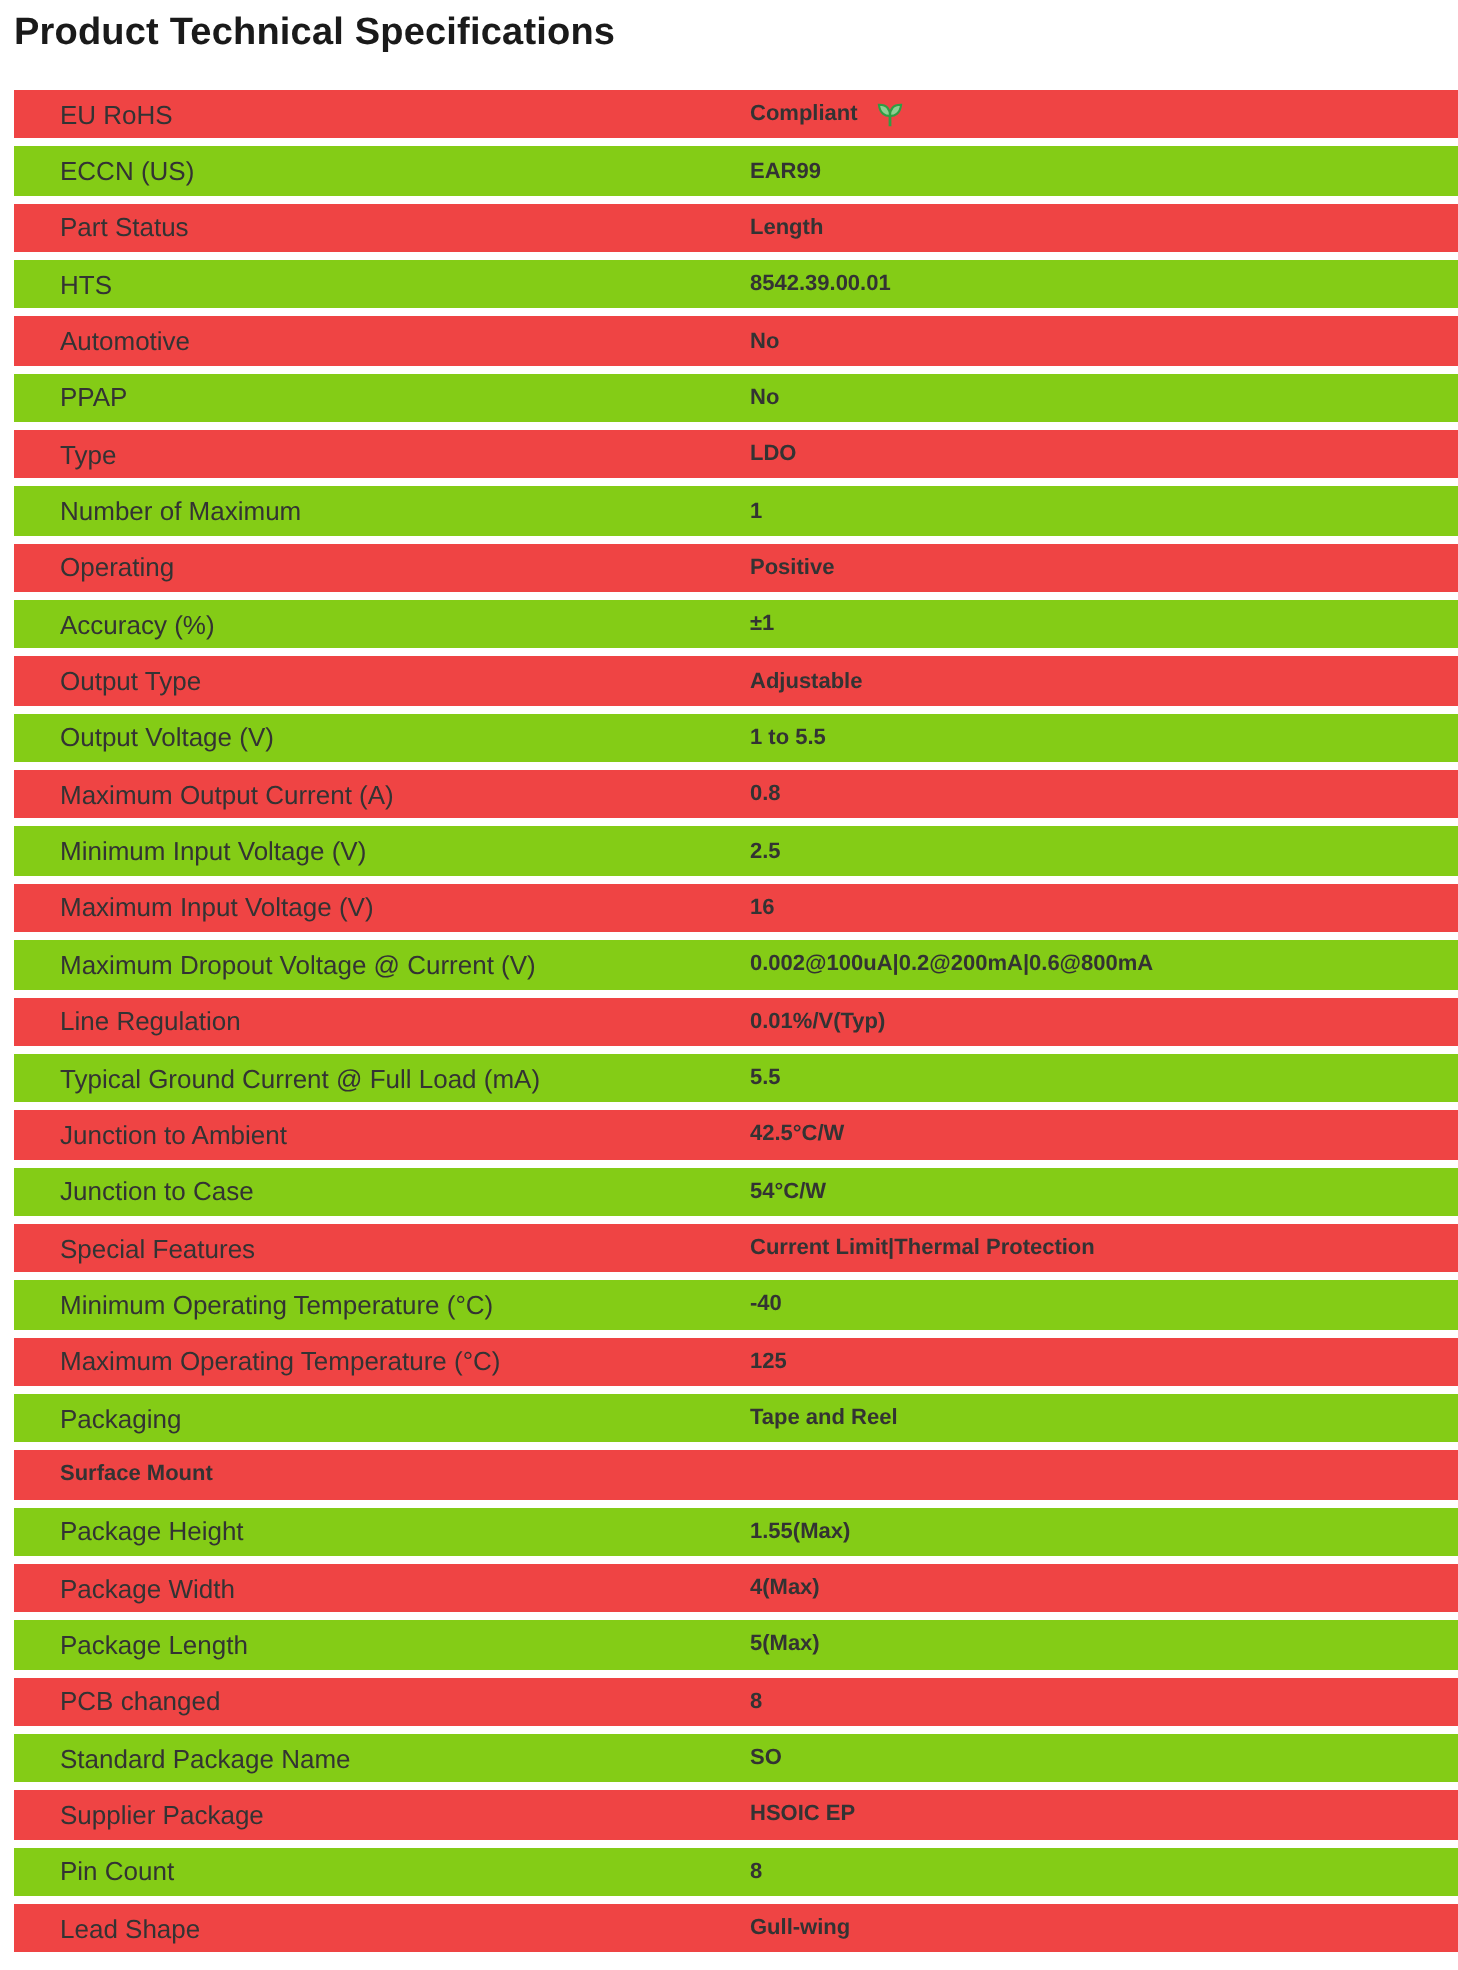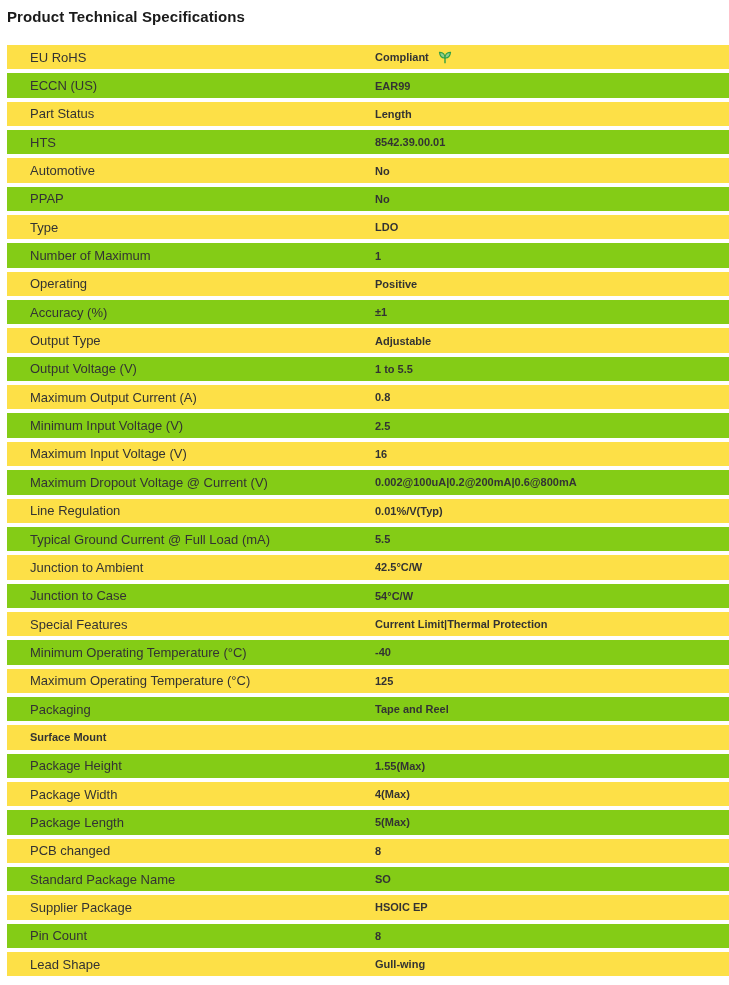--- a/index.html
+++ b/index.html
@@ -13,21 +13,21 @@
   }
   .page {
     width: 729px;
     height: 985px;
     overflow: hidden;
     position: relative;
   }
   h1.page-title {
     margin: 0;
     padding: 4px 0 0 7px;
-    font-size: 15px;
+    font-size: 19px;
     line-height: 26px;
     font-weight: bold;
     color: #1a1a1a;
     letter-spacing: 0.1px;
   }
   .spec-table {
     position: absolute;
     top: 43px;
     left: 7px;
     right: 0;
@@ -36,21 +36,21 @@
     display: flex;
     align-items: center;
     box-sizing: border-box;
     height: 28.35px;
     padding-left: 23px;
     border-top: 2px solid #ffffff;
     border-bottom: 2px solid #ffffff;
     background: #84cc16;
   }
   .spec-row.alt {
-    background: #fde047;
+    background: #ef4444;
   }
   .spec-label {
     flex: 0 0 345px;
     font-size: 13px;
     color: #333333;
     white-space: nowrap;
     overflow: hidden;
   }
   .spec-value {
     flex: 1 1 auto;

